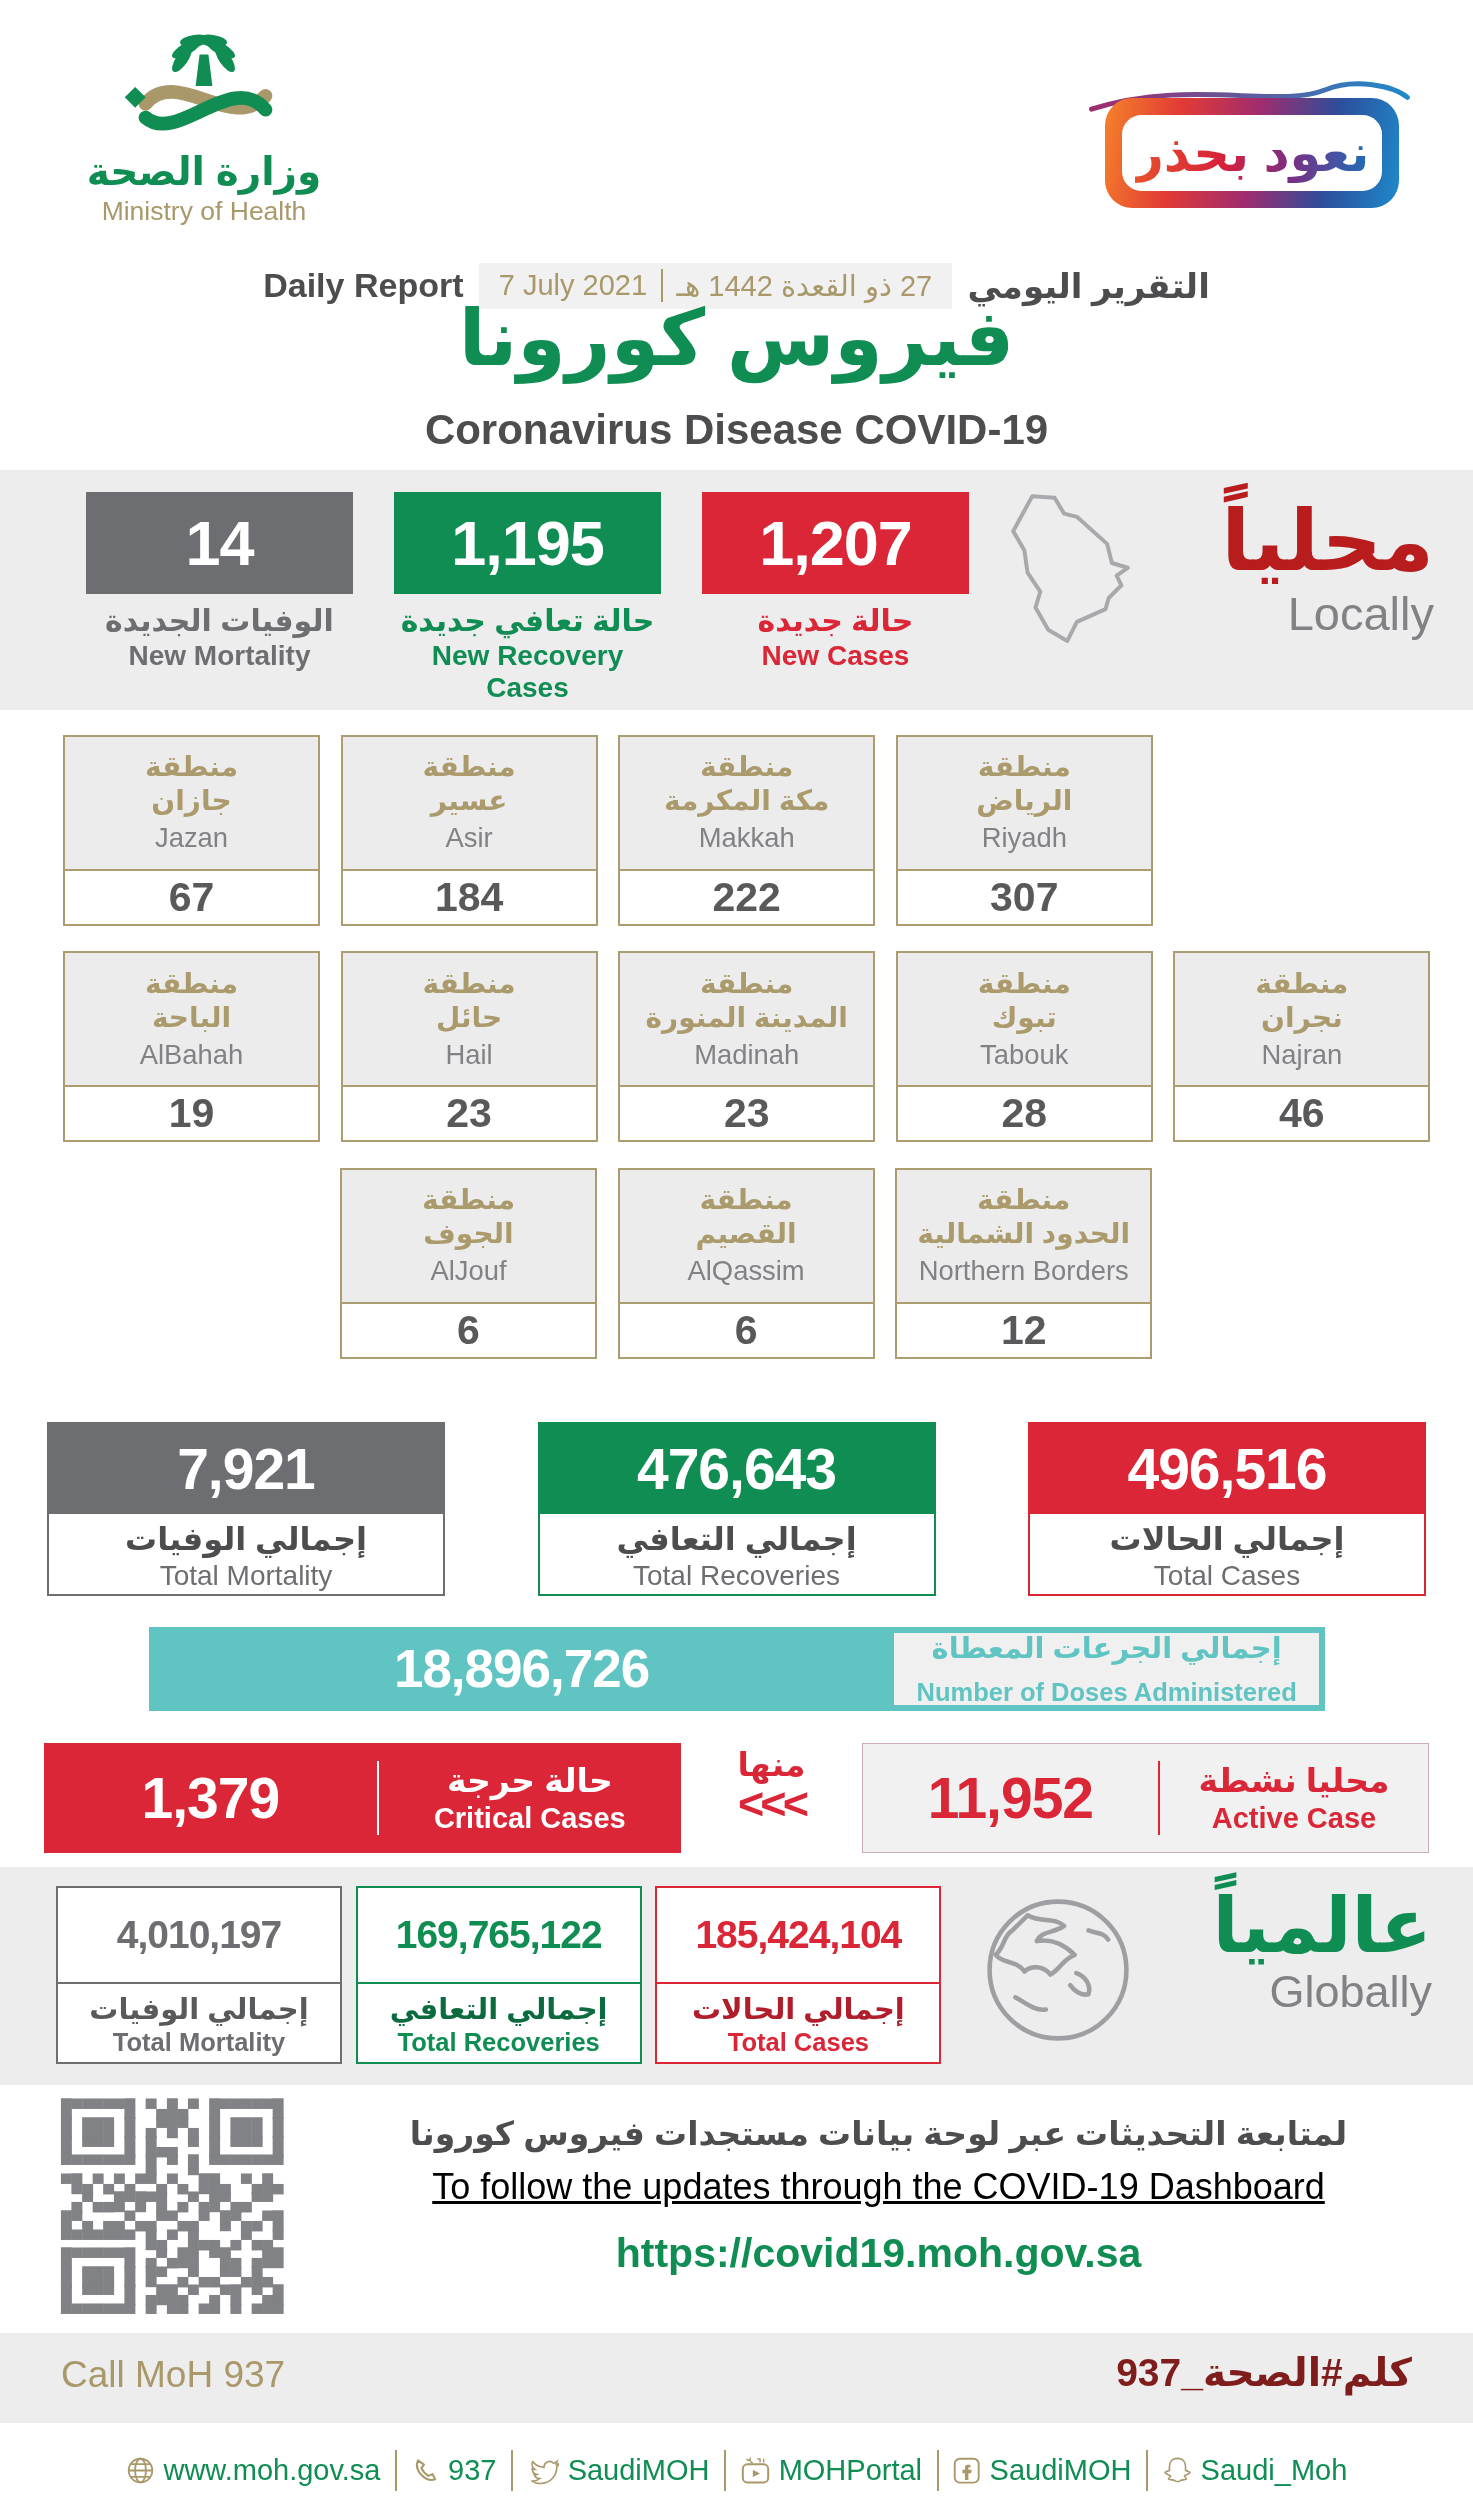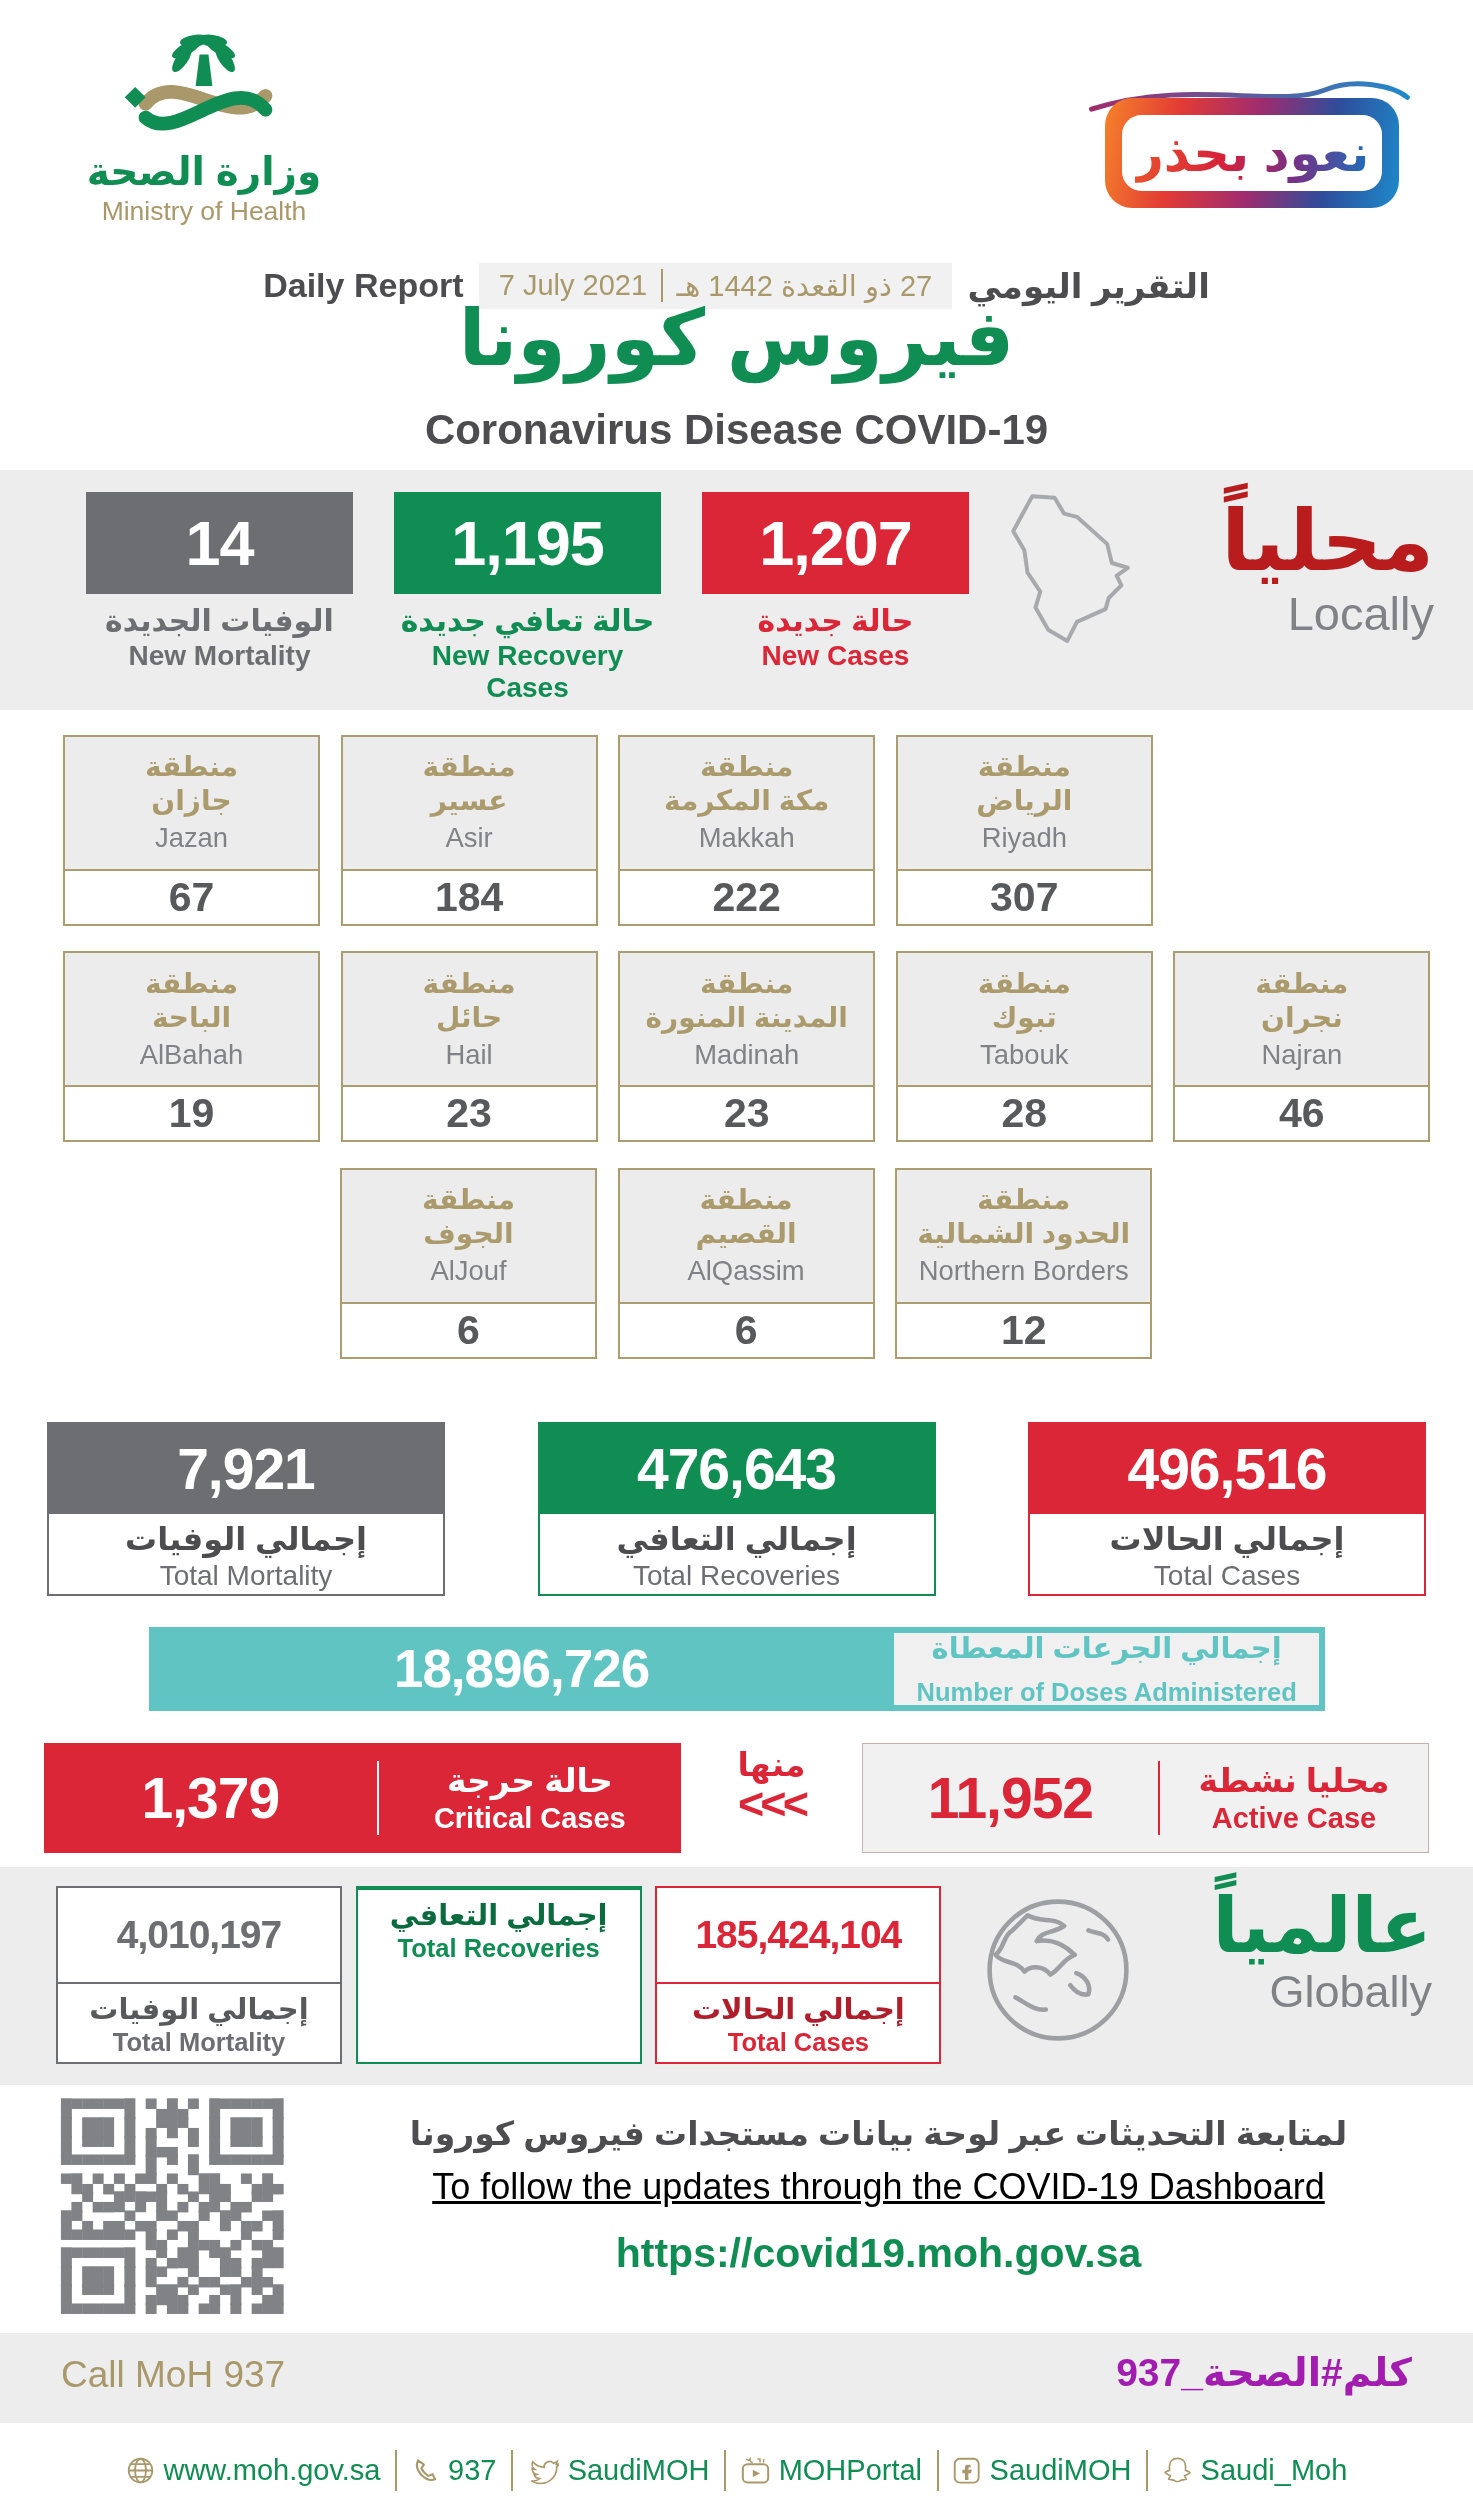--- a/index.html
+++ b/index.html
@@ -114,21 +114,21 @@
   .qr{position:absolute;left:61px;top:15.7px;font-family:"DejaVu Sans Mono",monospace;
       font-size:17.6px;line-height:18.6px;white-space:pre;color:#808285;}
   .dash{position:absolute;left:323px;right:39px;top:29px;text-align:center;}
   .dash-ar{direction:rtl;font-size:33px;font-weight:bold;color:#4D4D4F;}
   .dash-en{font-size:36px;color:#000000;margin-top:13.7px;text-decoration:underline;}
   .dash-url{font-size:41px;font-weight:bold;color:#108D53;margin-top:21.6px;}
 
   
   .sec-hash{height:90px;}
   .call{position:absolute;left:61px;top:21.6px;font-size:37px;color:#A9986A;}
-  .hash{position:absolute;right:61px;top:17.6px;font-size:39px;font-weight:bold;color:#a21caf;direction:rtl;}
+  .hash{position:absolute;right:61px;top:17.6px;font-size:39px;font-weight:bold;color:#7f1d1d;direction:rtl;}
 
   
   .sec-footer{height:96px;display:flex;align-items:center;justify-content:center;}
   .flinks{display:flex;align-items:center;}
   .fitem{display:flex;align-items:center;gap:8.8px;color:#108D53;font-size:29px;}
   .fsep{width:2px;height:41px;background:#A9986A;margin:0 14.7px;}
   .ficon{display:inline-flex;}
 </style>
 </head>
 <body>
@@ -380,20 +380,21 @@
   <section class="sec-global band">
     <div class="glb-row">
       <div class="glb-card" style="border:2px solid #6D6E71">
         <div class="glb-num" style="color:#6D6E71">4,010,197</div>
         <div class="glb-body" style="border-top-color:#6D6E71">
           <div class="glb-ar" style="color:#58595B">إجمالي الوفيات</div>
           <div class="glb-en" style="color:#6D6E71">Total Mortality</div>
         </div>
       </div>
       <div class="glb-card" style="border:2px solid #108D53">
+        <div class="glb-num" style="color:#108D53">169,765,122</div>
         <div class="glb-body" style="border-top-color:#108D53">
           <div class="glb-ar" style="color:#0B6B3E">إجمالي التعافي</div>
           <div class="glb-en" style="color:#108D53">Total Recoveries</div>
         </div>
       </div>
       <div class="glb-card" style="border:2px solid #DA2636">
         <div class="glb-num" style="color:#DA2636">185,424,104</div>
         <div class="glb-body" style="border-top-color:#DA2636">
           <div class="glb-ar" style="color:#B01D2B">إجمالي الحالات</div>
           <div class="glb-en" style="color:#DA2636">Total Cases</div>

